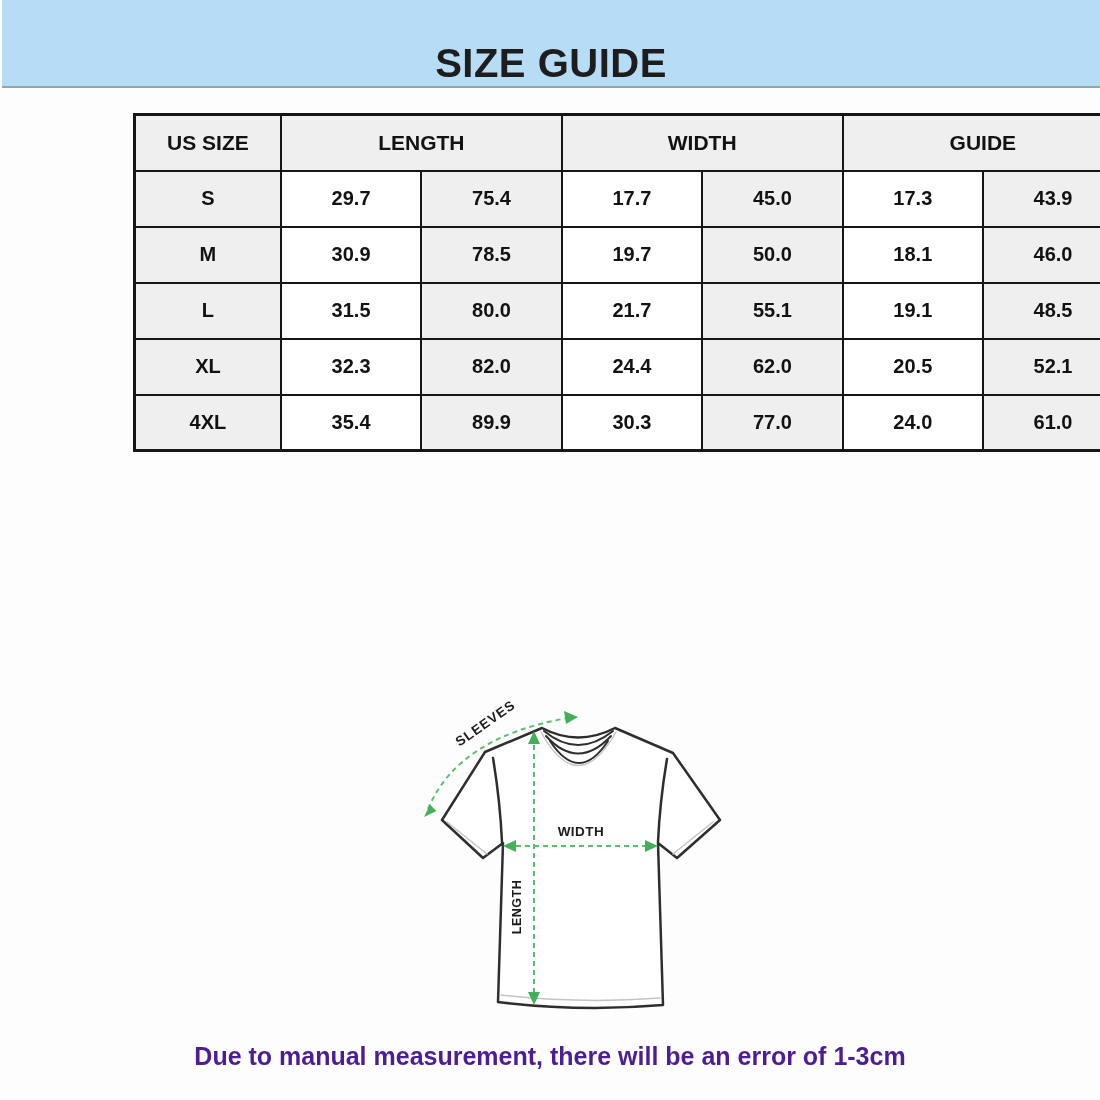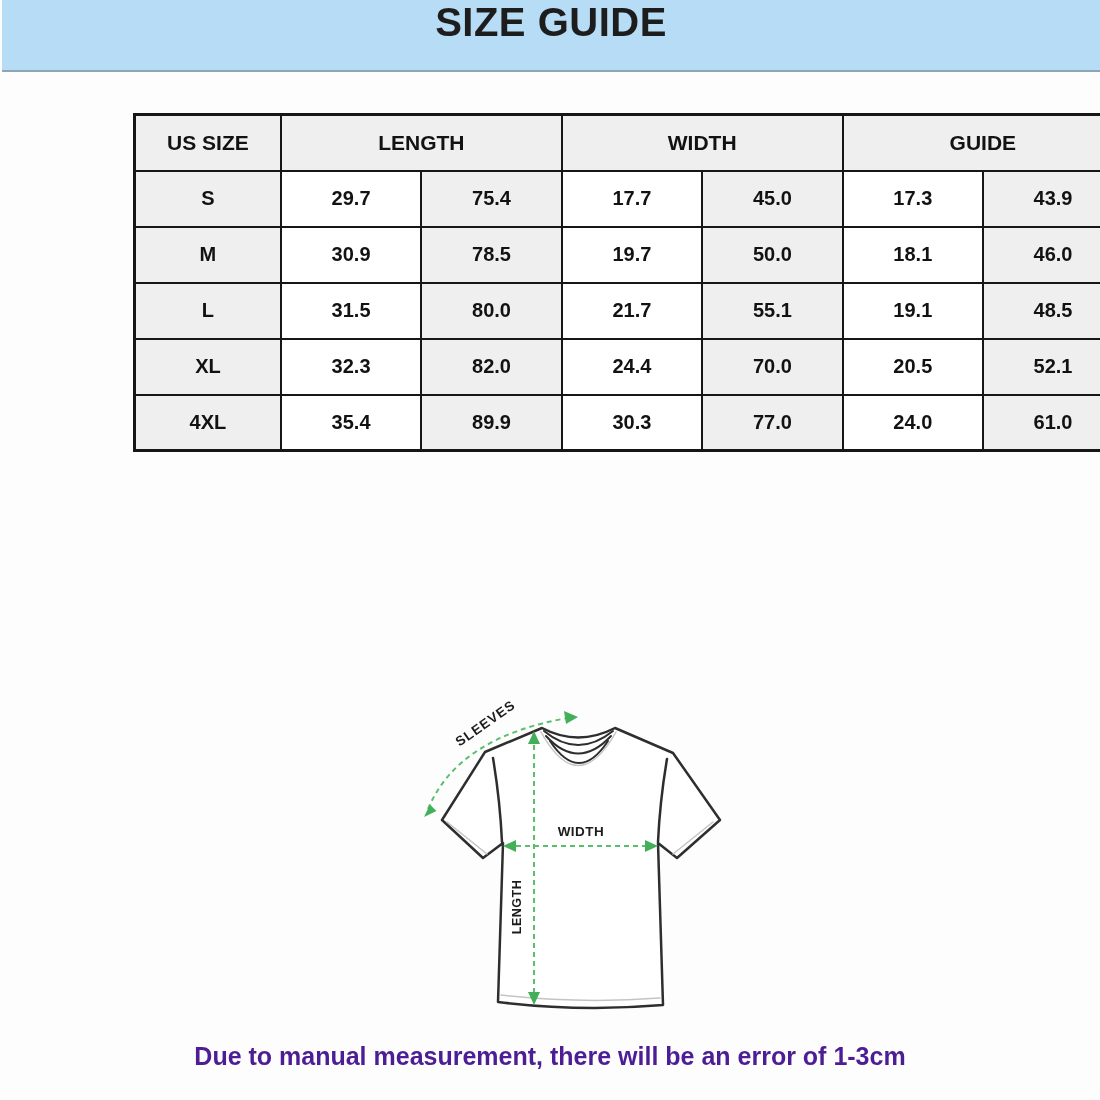--- a/index.html
+++ b/index.html
@@ -11,25 +11,25 @@
     width: 1100px;
     height: 1100px;
     background: #fdfdfd;
     overflow: hidden;
   }
 
   
   .banner {
     position: absolute;
     top: 0; left: 2px; right: 0;
-    height: 72px;
+    height: 88px;
     background: #b7ddf6;
     border-bottom: 2px solid #8fa6b0;
     display: flex;
-    align-items: flex-start;
+    align-items: flex-end;
     justify-content: center;
   }
   .banner h1 {
     font-size: 40px;
     font-weight: bold;
     color: #1d1d1d;
     letter-spacing: 0.5px;
   }
 
   
@@ -139,21 +139,21 @@
             <td>21.7</td>
             <td class="shade">55.1</td>
             <td>19.1</td>
             <td class="shade">48.5</td>
           </tr>
           <tr>
             <td class="shade">XL</td>
             <td>32.3</td>
             <td class="shade">82.0</td>
             <td>24.4</td>
-            <td class="shade">70.0</td>
+            <td class="shade">62.0</td>
             <td>20.5</td>
             <td class="shade">52.1</td>
           </tr>
           <tr>
             <td class="shade">4XL</td>
             <td>35.4</td>
             <td class="shade">89.9</td>
             <td>30.3</td>
             <td class="shade">77.0</td>
             <td>24.0</td>

